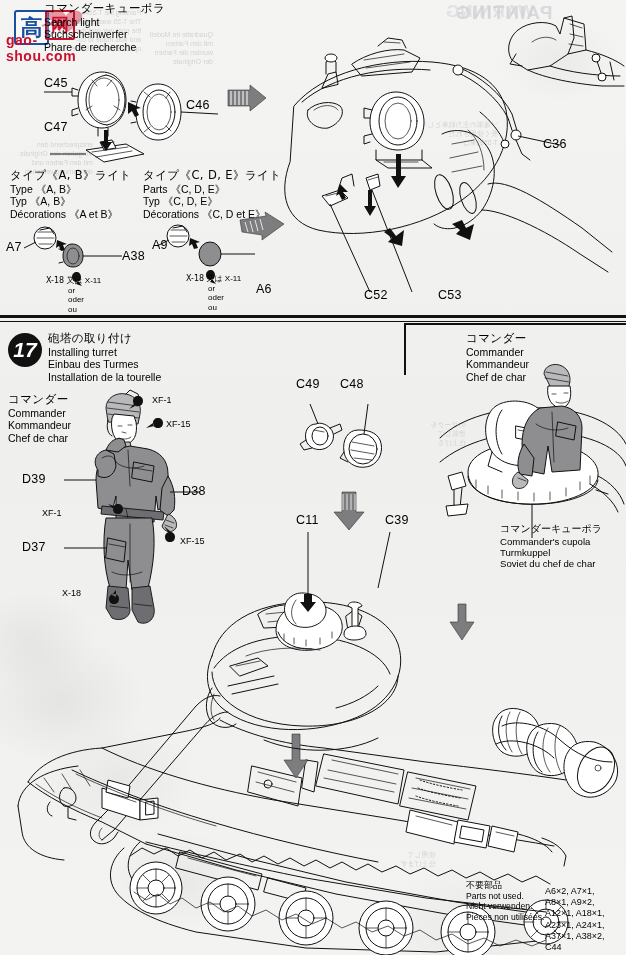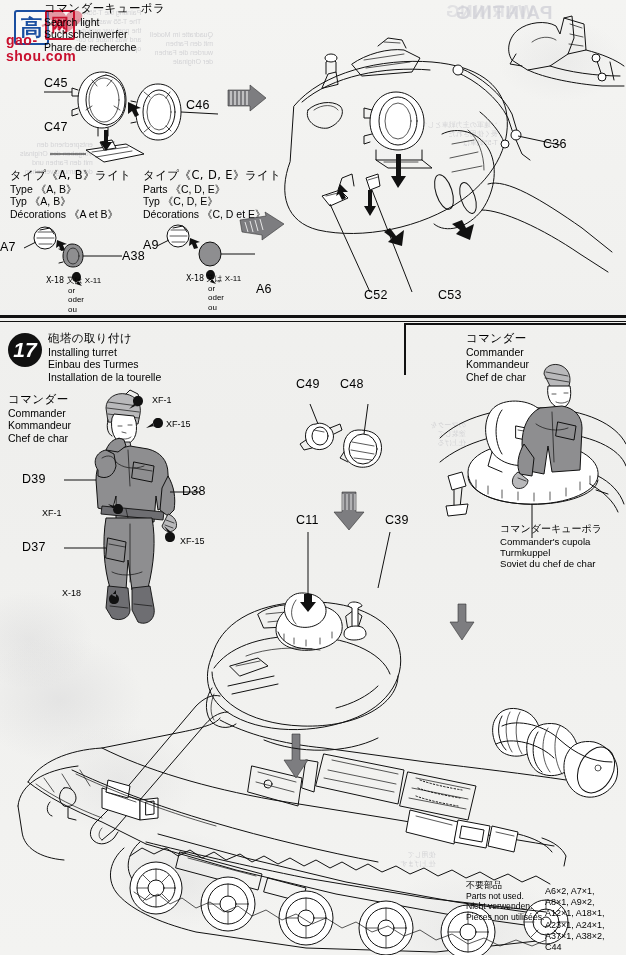--- a/index.html
+++ b/index.html
@@ -164,21 +164,21 @@
   <path class="fillk" d="M47 18 L57 22 L53 23 L55 28 L51 29 L49 24 L46 26 Z"></path>
   <g>
     <path class="fillg" d="M62 22 C56 22 53 28 53 34 C53 41 57 45 63 45 C70 45 73 40 73 34 C73 27 69 22 62 22 Z"></path>
     <ellipse class="ln-t" cx="63" cy="34" rx="6" ry="8" fill="none" stroke="#111"></ellipse>
     <path class="ln" d="M53 28 L49 27 M53 40 L49 41"></path>
   </g>
   <path class="leader" d="M26 20 L14 26"></path>
   <path class="leader" d="M73 34 L112 34"></path>
   <path class="fillk" d="M67 50 C64 50 62 52 62 55 C62 58 64 60 67 60 C69 60 71 58 71 55 C71 52 69 50 67 50 Z M68 59 L72 64 L66 62 Z"></path>
 </svg>
-<div class="lbl blk" style="left:0;top:240px;">A7</div>
+<div class="lbl blk" style="left:6px;top:240px;">A7</div>
 <div class="lbl blk" style="left:122px;top:249px;">A38</div>
 <div class="blk tiny" style="left:46px;top:276px;text-align:left;">
   <div><span class="jp">X-18</span>
        <span class="jp">又は</span>
        <span>X-11</span></div>
   <div style="margin-left:22px">or</div>
   <div style="margin-left:22px">oder</div>
   <div style="margin-left:22px">ou</div>
 </div>
 
@@ -195,21 +195,21 @@
     <path class="ln" d="M30 6 L40 4 L44 10"></path>
   </g>
   <path class="fillk" d="M47 16 L57 20 L53 21 L55 26 L51 27 L49 22 L46 24 Z"></path>
   <g>
     <ellipse class="fillg" cx="67" cy="32" rx="11" ry="12"></ellipse>
   </g>
   <path class="leader" d="M26 18 L14 24"></path>
   <path class="leader" d="M78 32 L112 32"></path>
   <path class="fillk" d="M68 48 C65 48 63 50 63 53 C63 56 65 58 68 58 C70 58 72 56 72 53 C72 50 70 48 68 48 Z M69 57 L73 62 L67 60 Z"></path>
 </svg>
-<div class="lbl blk" style="left:143px;top:238px;">A9</div>
+<div class="lbl blk" style="left:152px;top:238px;">A9</div>
 <div class="lbl blk" style="left:256px;top:246px;margin-top:36px;">A6</div>
 <div class="blk tiny" style="left:186px;top:274px;">
   <div><span class="jp">X-18</span>
        <span class="jp">又は</span>
        <span>X-11</span></div>
   <div style="margin-left:22px">or</div>
   <div style="margin-left:22px">oder</div>
   <div style="margin-left:22px">ou</div>
 </div>
 

